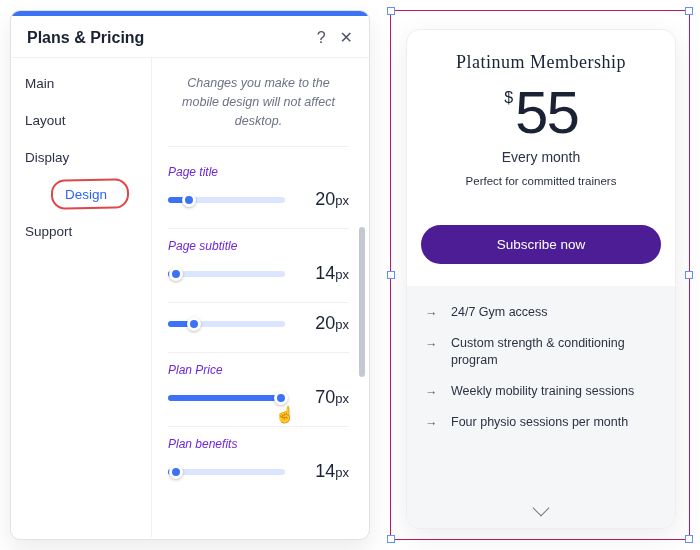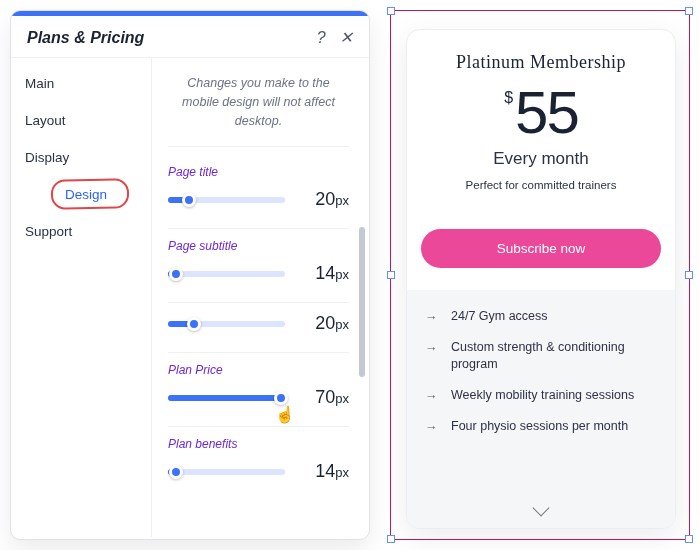--- a/index.html
+++ b/index.html
@@ -8,21 +8,21 @@
 
   
   .panel {
     position: absolute; left: 10px; top: 10px; width: 360px; height: 530px;
     background: #fff; border: 1px solid #e0e2e8; border-radius: 10px;
     box-shadow: 0 10px 24px rgba(0,0,0,0.08); overflow: hidden;
   }
   .panel-topbar { height: 5px; background: #3b72f6; }
   .panel-header {
     display: flex; align-items: center; justify-content: space-between;
-    padding: 12px 16px 10px; border-bottom: 1px solid #eef0f4; font-style: italic;
+    padding: 12px 16px 10px; border-bottom: 1px solid #eef0f4;
   }
   .panel-title { font-size: 16px; font-weight: 700; color: #1a2233; }
   .panel-header-icons { display: flex; gap: 14px; align-items: center; color: #50566b; }
   .icon-btn { cursor: pointer; font-size: 16px; color: #50566b; }
   .panel-body { display: flex; height: calc(100% - 5px - 44px); gap: 40px; }
   .sidebar { width: 100px; padding: 14px 6px 0 6px; display: flex; flex-direction: column; gap: 14px; }
   .sidebar-item { font-size: 13.5px; color: #2b3245; padding: 4px 8px; border-radius: 14px; cursor: pointer; display: inline-block; width: max-content; }
   .sidebar-item.active { color: #2962ff; font-weight: 500; margin-left: 40px; }
   .design-ring { position: relative; }
   .design-ring::before {
@@ -75,24 +75,24 @@
     position: absolute; left: 15px; top: 18px; width: 270px; height: 500px;
     background:#fff; border-radius: 14px; box-shadow: 0 8px 30px rgba(0,0,0,0.08);
     border: 1px solid #eceef3; display:flex; flex-direction:column; overflow:hidden;
     color:#1a2233;
   }
   .card-top { padding: 22px 18px 18px; text-align:center; }
   .card-title { font-size: 18px; font-weight: 400; margin-bottom: 10px; font-family: Georgia, 'Times New Roman', serif; letter-spacing:.5px; }
   .price-wrap { display:flex; align-items:flex-start; justify-content:center; gap:2px; }
   .currency { font-size:16px; margin-top:6px; }
   .price { font-size: 60px; line-height: 1; font-weight: 300; letter-spacing:-2px; }
-  .period { font-size: 17px; margin-top: 6px; color:#2b3245; }
+  .period { font-size: 14px; margin-top: 6px; color:#2b3245; }
   .tagline { font-size: 11.5px; margin-top: 10px; color:#2b3245; }
   .cta {
-    margin: 20px 14px 0; background:#ec4899; color:#fff; border:none;
+    margin: 20px 14px 0; background:#4c1d95; color:#fff; border:none;
     border-radius: 22px; padding: 12px 0; font-size: 13.5px; cursor:pointer;
   }
   .features {
     margin-top: 22px; background:#f5f6f8; flex:1; padding: 18px 18px 10px;
     display:flex; flex-direction:column; gap:14px;
   }
   .feature { display:flex; gap:12px; font-size: 12.5px; color:#2b3245; line-height:1.35; }
   .arrow { color:#555; flex:0 0 14px; }
   .expand { text-align:center; padding: 6px 0 10px; background:#f5f6f8; }
   .chevron-down { display:inline-block; width:12px; height:12px; border-right:1.5px solid #777; border-bottom:1.5px solid #777; transform: rotate(45deg); }

